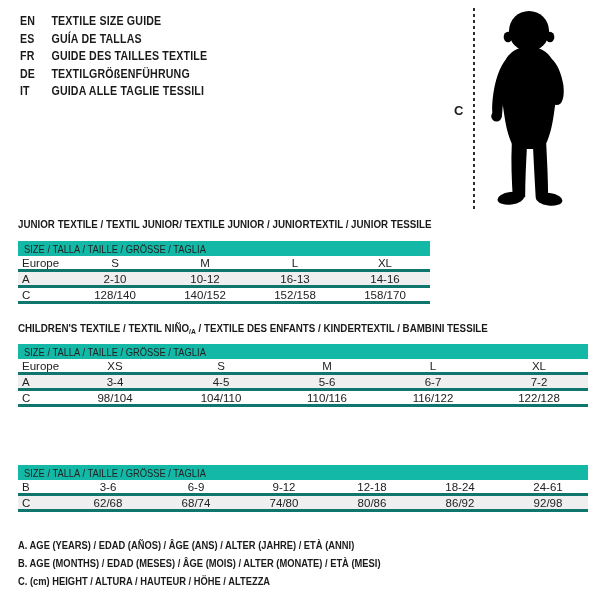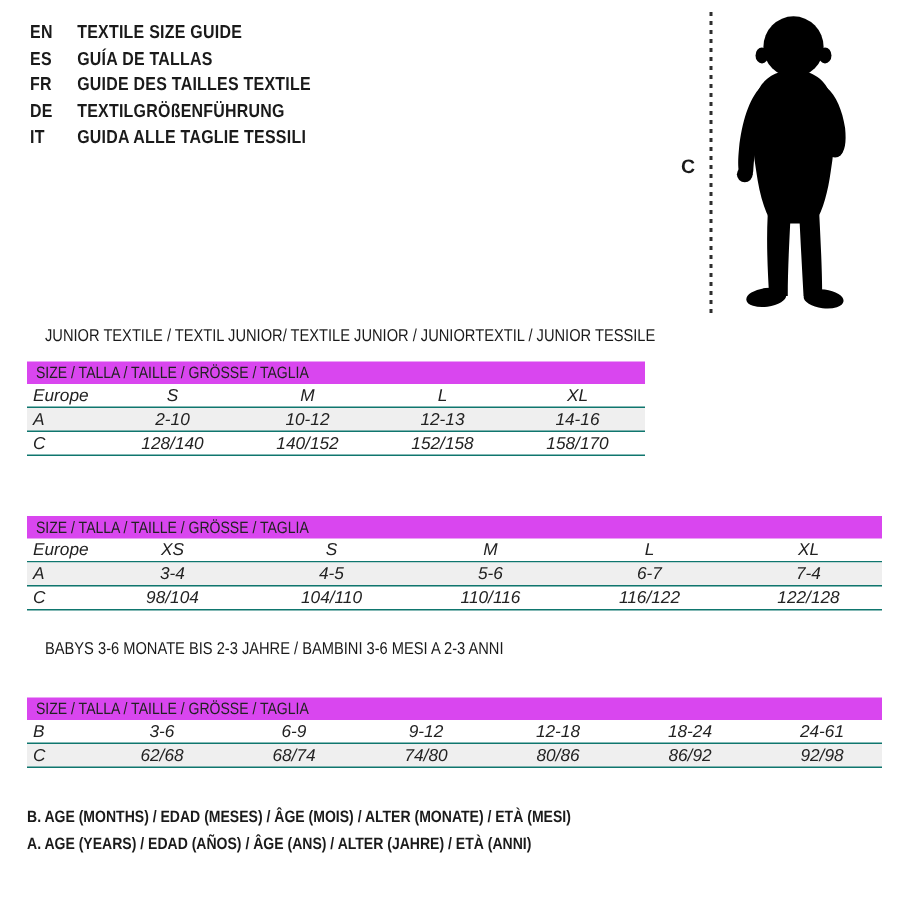--- a/index.html
+++ b/index.html
@@ -15,27 +15,27 @@
   .lang-row { display:flex; line-height:17.5px; font-size:12.5px; font-weight:bold; letter-spacing:0.2px; }
   .lang-code { width:37px; }
 
   
   .dash-line { position:absolute; left:473px; top:8px; width:2px; height:202px;
     background:repeating-linear-gradient(to bottom,#2e2e2e 0 3px,transparent 3px 6px); }
   .c-label { position:absolute; left:454px; top:103px; font-size:13px; font-weight:bold; }
   .baby-svg { position:absolute; left:486px; top:8px; width:86px; height:198px; }
 
   
-  .ttl { position:absolute; left:18px; font-size:11.5px; font-weight:normal; line-height:18px; white-space:nowrap;margin-left:12px; }
+  .ttl { position:absolute; left:18px; font-size:11.5px; font-weight:bold; line-height:18px; white-space:nowrap; }
   .tbl { position:absolute; left:18px; }
   .t1 { width:412px; } .t2 { width:574px; } .t3 { width:574px; }
-  .tbar { height:15px; background:#d946ef; display:flex; align-items:center; padding-left:6px; box-sizing:border-box;
+  .tbar { height:15px; background:#14b8a6; display:flex; align-items:center; padding-left:6px; box-sizing:border-box;
           font-size:11px; color:#222; }
   .trow { display:flex; align-items:center; height:16px; box-sizing:border-box;
-          border-bottom:1px solid #0f766e; font-size:11.5px; color:#222;font-style:italic; }
+          border-bottom:3px solid #0f766e; font-size:11.5px; color:#222; }
   .trow.alt { background:#efefef; }
   .lbl { padding-left:4px; box-sizing:border-box; }
   .t1 .lbl { width:52px; } .t2 .lbl { width:44px; } .t3 .lbl { width:46px; }
   .cell { flex:1; text-align:center; }
   .sub-a { font-size:8px; vertical-align:-2px; }
 
   
   .fnotes { position:absolute; left:18px; top:536px; }
   .fnote { line-height:18px; font-size:11px; font-weight:bold; }
 </style>
@@ -97,64 +97,66 @@
       <span class="lbl">Europe</span>
       <span class="cell">S</span>
       <span class="cell">M</span>
       <span class="cell">L</span>
       <span class="cell">XL</span>
     </div>
     <div class="trow alt">
       <span class="lbl">A</span>
       <span class="cell">2-10</span>
       <span class="cell">10-12</span>
-      <span class="cell">12-13</span>
+      <span class="cell">16-13</span>
       <span class="cell">14-16</span>
     </div>
     <div class="trow">
       <span class="lbl">C</span>
       <span class="cell">128/140</span>
       <span class="cell">140/152</span>
       <span class="cell">152/158</span>
       <span class="cell">158/170</span>
     </div>
   </div>
 
+  <div class="ttl" style="top:319px">
+    <span class="cond"><span>CHILDREN'S TEXTILE / TEXTIL NIÑO</span><span class="sub-a">/A</span><span> / TEXTILE DES ENFANTS / KINDERTEXTIL / BAMBINI TESSILE</span></span>
+  </div>
   <div class="tbl t2" style="top:344px">
     <div class="tbar">
       <span class="cond">SIZE / TALLA / TAILLE / GRÖSSE / TAGLIA</span>
     </div>
     <div class="trow">
       <span class="lbl">Europe</span>
       <span class="cell">XS</span>
       <span class="cell">S</span>
       <span class="cell">M</span>
       <span class="cell">L</span>
       <span class="cell">XL</span>
     </div>
     <div class="trow alt">
       <span class="lbl">A</span>
       <span class="cell">3-4</span>
       <span class="cell">4-5</span>
       <span class="cell">5-6</span>
       <span class="cell">6-7</span>
-      <span class="cell">7-4</span>
+      <span class="cell">7-2</span>
     </div>
     <div class="trow">
       <span class="lbl">C</span>
       <span class="cell">98/104</span>
       <span class="cell">104/110</span>
       <span class="cell">110/116</span>
       <span class="cell">116/122</span>
       <span class="cell">122/128</span>
     </div>
   </div>
 
   <div class="ttl" style="top:424px">
-    <div><span class="cond">BABYS 3-6 MONATE BIS 2-3 JAHRE / BAMBINI 3-6 MESI A 2-3 ANNI</span></div>
   </div>
   <div class="tbl t3" style="top:465px">
     <div class="tbar">
       <span class="cond">SIZE / TALLA / TAILLE / GRÖSSE / TAGLIA</span>
     </div>
     <div class="trow">
       <span class="lbl">B</span>
       <span class="cell">3-6</span>
       <span class="cell">6-9</span>
       <span class="cell">9-12</span>
@@ -168,20 +170,23 @@
       <span class="cell">68/74</span>
       <span class="cell">74/80</span>
       <span class="cell">80/86</span>
       <span class="cell">86/92</span>
       <span class="cell">92/98</span>
     </div>
   </div>
 
   <div class="fnotes">
     <div class="fnote">
+      <span class="cond">A. AGE (YEARS) / EDAD (AÑOS) / ÂGE (ANS) / ALTER (JAHRE) / ETÀ (ANNI)</span>
+    </div>
+    <div class="fnote">
       <span class="cond">B. AGE (MONTHS) / EDAD (MESES) / ÂGE (MOIS) / ALTER (MONATE) / ETÀ (MESI)</span>
     </div>
     <div class="fnote">
-      <span class="cond">A. AGE (YEARS) / EDAD (AÑOS) / ÂGE (ANS) / ALTER (JAHRE) / ETÀ (ANNI)</span>
+      <span class="cond">C. (cm) HEIGHT / ALTURA / HAUTEUR / HÖHE / ALTEZZA</span>
     </div>
   </div>
 
 </div>
 
 </body></html>

